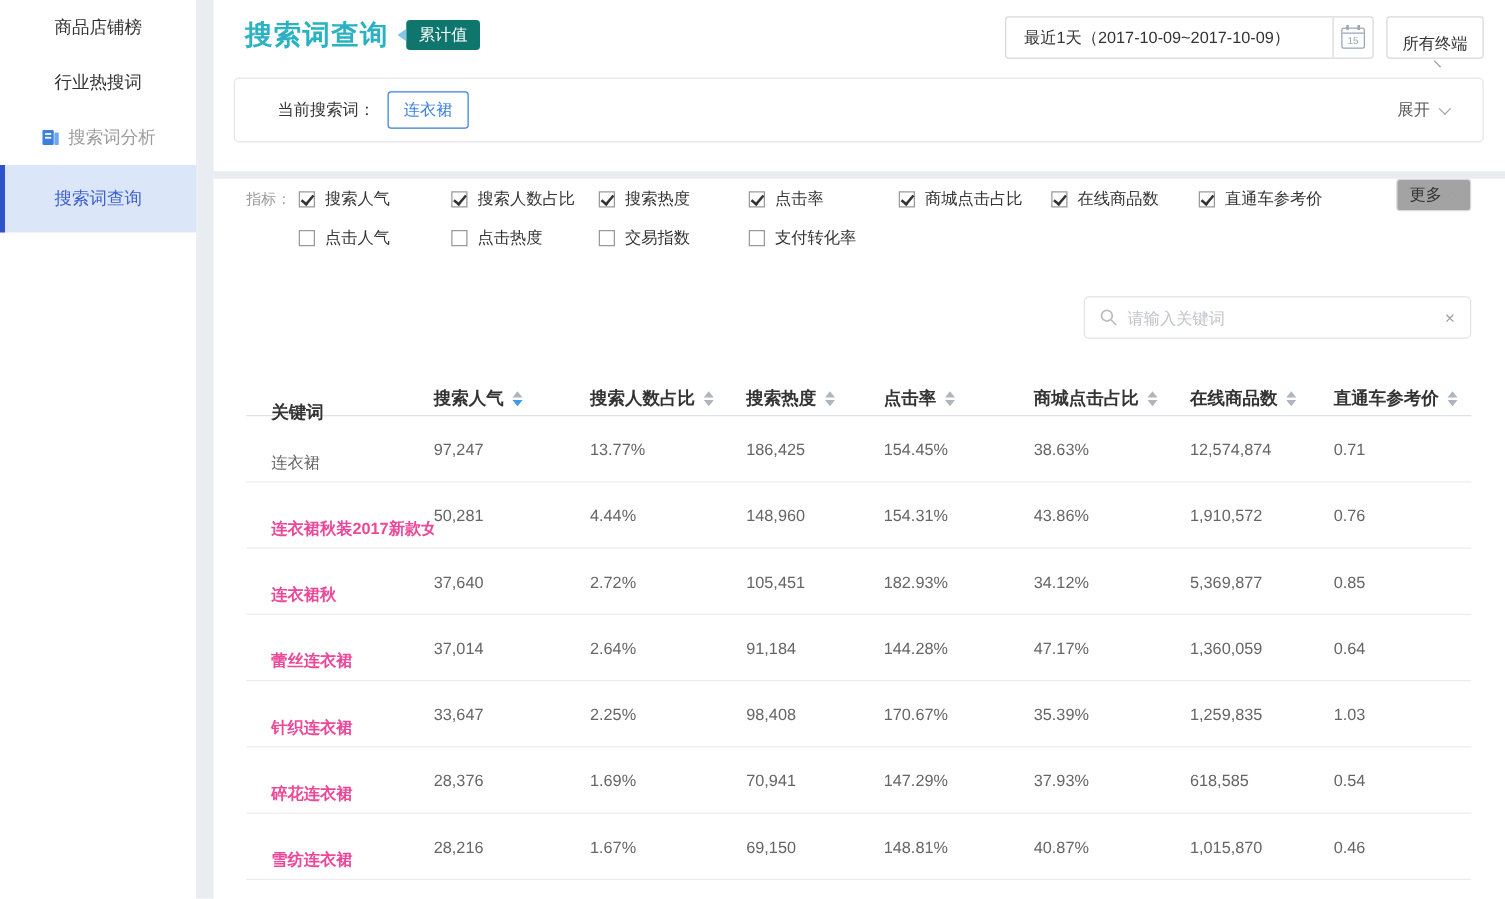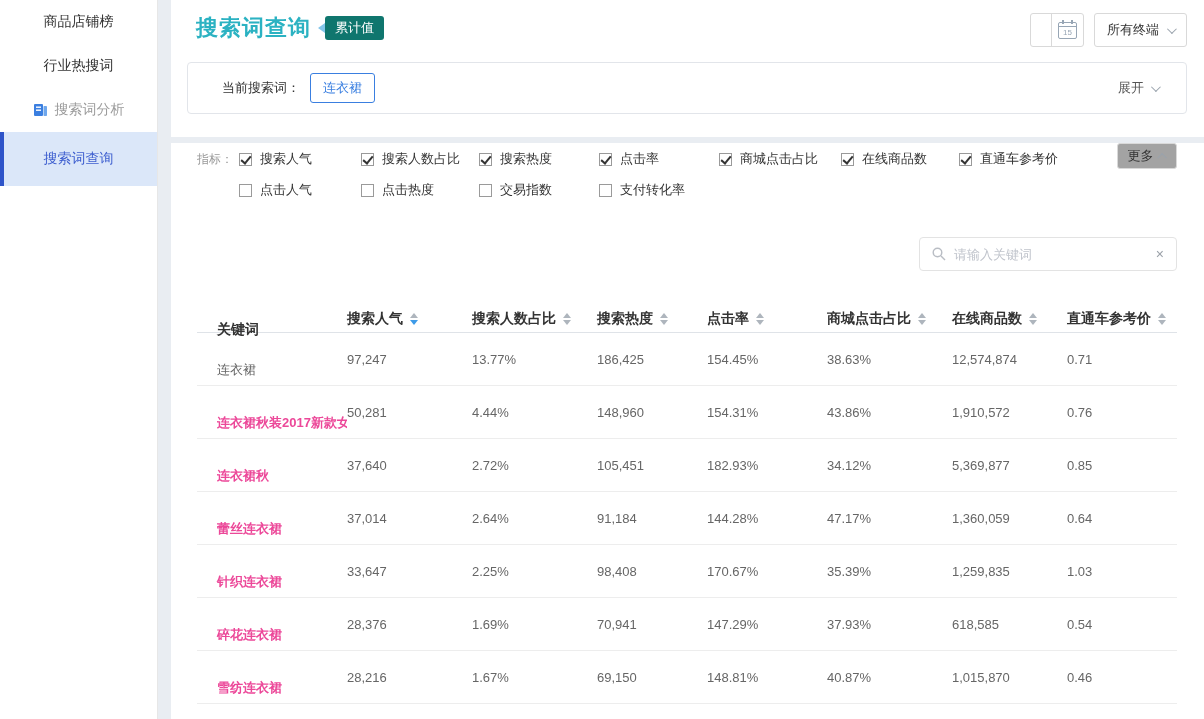--- a/index.html
+++ b/index.html
@@ -36,21 +36,21 @@
   .cal-btn { display:flex; align-items:center; justify-content:center; width:32px;
     border-left:1px solid #d9d9d9; cursor:pointer;margin-left:20px; }
   .cal { width:19px; height:17px; border:1px solid #98a6b5; border-radius:2px;
     position:relative; display:flex; align-items:flex-end; justify-content:center; }
   .cal::before,.cal::after { content:''; position:absolute; top:-3px; width:2px; height:4px;
     background:#98a6b5; }
   .cal::before{ left:3px; } .cal::after{ right:3px; }
   .cal-top { position:absolute; top:3px; left:0; right:0; height:1px; background:#98a6b5; }
   .cal-num { font-size:8px; color:#98a6b5; line-height:11px; }
   .terminal-btn { display:flex; align-items:center; gap:8px; border:1px solid #d9d9d9;
-    border-radius:3px; padding:12px 12px; font-size:13px; color:#333; cursor:pointer; }
+    border-radius:3px; padding:12px 12px; font-size:13px; color:#333; cursor:pointer;flex-direction:column; }
 
   .chev { display:inline-block; width:7px; height:7px; border-right:1px solid #9aa3ad;
     border-bottom:1px solid #9aa3ad; }
   .chev.down { transform:rotate(45deg) translateY(-2px); }
   .chev.up { transform:rotate(-135deg) translateY(-2px); }
 
   .filter-card { margin-top:15px; height:52px; border:1px solid #e2e5ea; border-radius:4px;
     display:flex; align-items:center; padding:0 28px 0 34px; }
   .filter-label { font-size:13px; color:#333; }
   .keyword-chip { margin-left:10px; border:1px solid #3a7fe0; color:#3a7fe0; font-size:13px;
@@ -71,21 +71,21 @@
     flex:none; }
   .cb.checked::after { content:''; position:absolute; left:3px; top:0; width:4px; height:8px;
     border-right:2px solid #333; border-bottom:2px solid #333; transform:rotate(40deg); }
   .more-btn { position:absolute; top:0; right:27px; width:60px; height:26px;
     border:1px solid #d9d9d9; border-radius:3px; background:#a3a3a3; display:flex;
     align-items:center; justify-content:center; gap:6px; font-size:13px; color:#333;
     cursor:pointer; }
 
   
   .search-row { margin-top:32px; padding-right:27px; display:flex; justify-content:flex-end; flex:none; }
-  .search-box { width:258px; height:34px; border:1px solid #e3e3e3; border-radius:4px;
+  .search-box { width:310px; height:34px; border:1px solid #e3e3e3; border-radius:4px;
     display:flex; align-items:center; padding:0 12px; gap:8px; }
   .search-box input { border:none; outline:none; flex:1; font-size:13px; color:#333;
     font-family:inherit; }
   .search-box input::placeholder { color:#c0c4cc; }
   .clear-icon { color:#9aa0a8; font-size:14px; cursor:pointer; line-height:1; }
 
   
   .table { margin:28px 27px 0 26px; }
   .tr { display:grid; grid-template-columns:150px 125px 125px 110px 120px 125px 115px 1fr;
     align-items:center; }
@@ -135,20 +135,23 @@
   <div class="content">
 
     <div class="top-section">
       <div class="title-row">
         <div class="title-wrap">
           <span class="page-title">搜索词查询</span>
           <span class="badge">累计值</span>
         </div>
         <div class="controls">
           <div class="date-group">
+            <div class="date-btn">
+              <span>最近1天（2017-10-09~2017-10-09）</span>
+            </div>
             <div class="cal-btn">
               <span class="cal">
                 <span class="cal-top"></span>
                 <span class="cal-num">15</span>
               </span>
             </div>
           </div>
           <div class="terminal-btn">
             <span>所有终端</span>
             <span class="chev down"></span>

